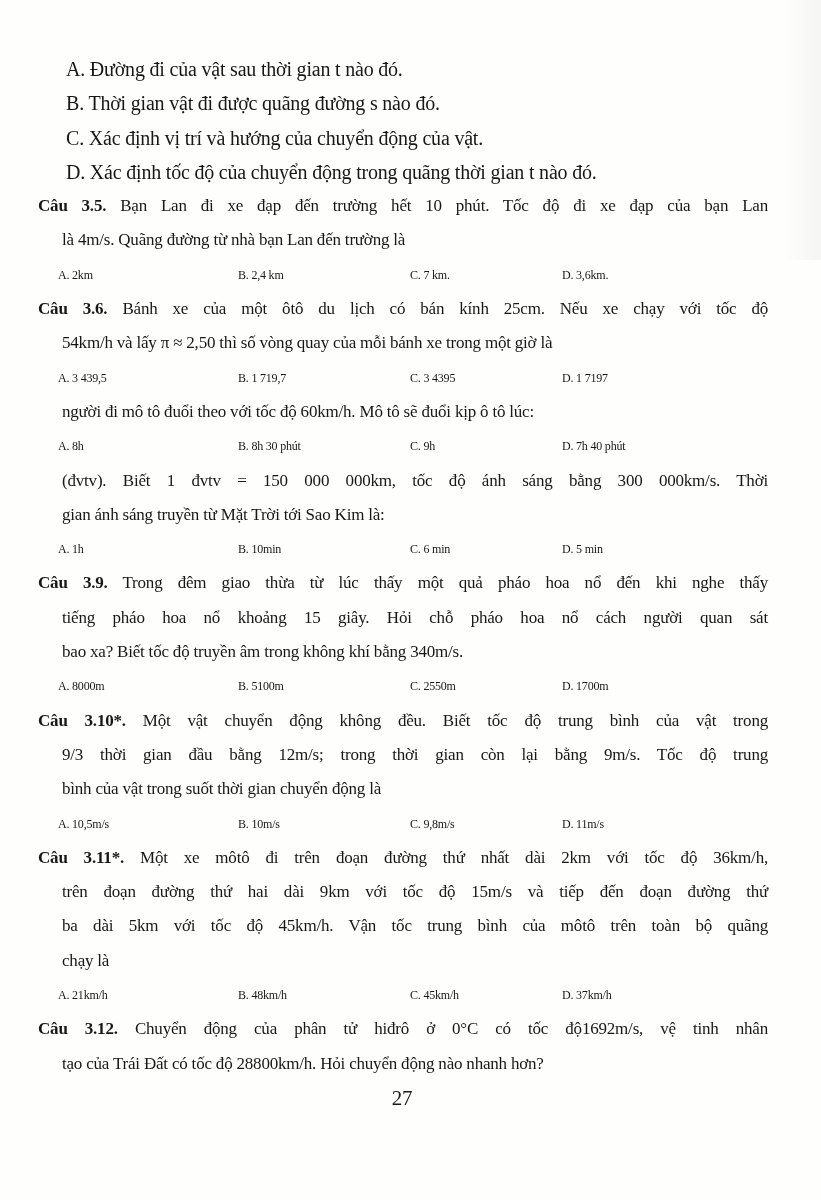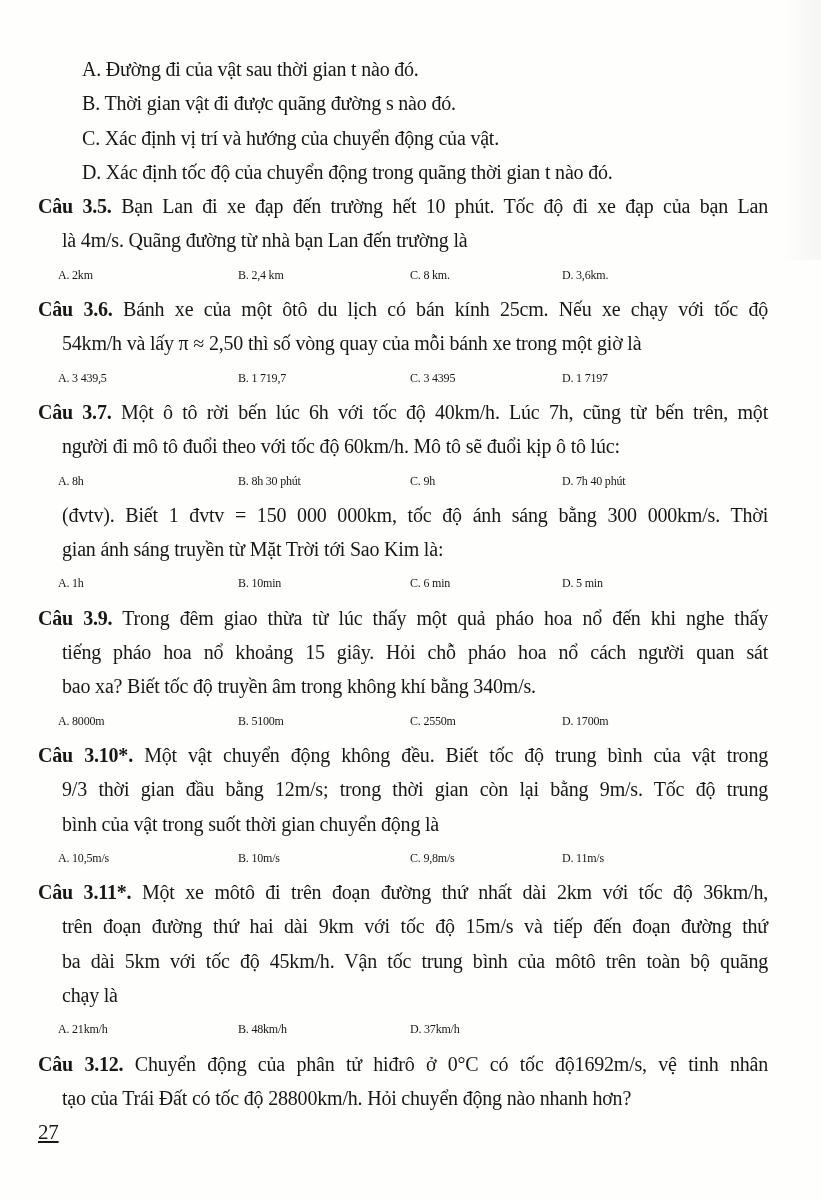--- a/index.html
+++ b/index.html
@@ -13,85 +13,83 @@
     color:#171717;
     letter-spacing:-0.2px;
     overflow:hidden;
   }
   .page::after{ 
     content:"";position:absolute;top:0;right:0;width:40px;height:260px;
     background:linear-gradient(to left, rgba(0,0,0,0.035), rgba(0,0,0,0));
     pointer-events:none;
   }
   .intro-line{
-    margin-left:44px;
+    margin-left:28px;
     line-height:34.3px;
     font-size:20px;
     white-space:nowrap;
   }
   .question{margin:0;}
   .qline{
     line-height:34.3px;
-    font-size:20px;
+    font-size:17px;
     text-align:justify;
     text-align-last:justify;
     padding-left:24px;
   }
   .qline.first{padding-left:0;}
   .qline.last{text-align-last:left;}
   .qlabel{font-weight:bold;}
   .choices{
     display:grid;
     grid-template-columns:180px 172px 152px 1fr;
     margin-left:20px;
     line-height:34.3px;
     font-size:12px;
   }
   .choice{white-space:nowrap;}
   .page-number{
     line-height:34.3px;
     font-size:21px;
-    text-align:left;
+    text-align:center;
     padding-right:2px;
-    text-decoration:underline;
   }
 </style>
 </head>
 <body>
 
 <div class="page">
   <div id="intro">
       <div class="intro-line">A. Đường đi của vật sau thời gian t nào đó.</div>
       <div class="intro-line">B. Thời gian vật đi được quãng đường s nào đó.</div>
       <div class="intro-line">C. Xác định vị trí và hướng của chuyển động của vật.</div>
       <div class="intro-line">D. Xác định tốc độ của chuyển động trong quãng thời gian t nào đó.</div>
     </div>
   <div id="questions">
       <div class="question">
         <div class="qline first"><span class="qlabel">Câu 3.5.</span> Bạn Lan đi xe đạp đến trường hết 10 phút. Tốc độ đi xe đạp của bạn Lan</div>
         <div class="qline last">là 4m/s. Quãng đường từ nhà bạn Lan đến trường là</div>
         <div class="choices">
           <span class="choice">A. 2km</span>
           <span class="choice">B. 2,4 km</span>
-          <span class="choice">C. 8 km.</span>
+          <span class="choice">C. 7 km.</span>
           <span class="choice">D. 3,6km.</span>
         </div>
       </div>
       <div class="question">
         <div class="qline first"><span class="qlabel">Câu 3.6.</span> Bánh xe của một ôtô du lịch có bán kính 25cm. Nếu xe chạy với tốc độ</div>
         <div class="qline last">54km/h và lấy π ≈ 2,50 thì số vòng quay của mỗi bánh xe trong một giờ là</div>
         <div class="choices">
           <span class="choice">A. 3 439,5</span>
           <span class="choice">B. 1 719,7</span>
           <span class="choice">C. 3 4395</span>
           <span class="choice">D. 1 7197</span>
         </div>
       </div>
       <div class="question">
-        <div class="qline first"><span class="qlabel">Câu 3.7.</span> Một ô tô rời bến lúc 6h với tốc độ 40km/h. Lúc 7h, cũng từ bến trên, một</div>
         <div class="qline last">người đi mô tô đuổi theo với tốc độ 60km/h. Mô tô sẽ đuổi kịp ô tô lúc:</div>
         <div class="choices">
           <span class="choice">A. 8h</span>
           <span class="choice">B. 8h 30 phút</span>
           <span class="choice">C. 9h</span>
           <span class="choice">D. 7h 40 phút</span>
         </div>
       </div>
       <div class="question">
         <div class="qline">(đvtv). Biết 1 đvtv = 150 000 000km, tốc độ ánh sáng bằng 300 000km/s. Thời</div>
@@ -126,20 +124,21 @@
         </div>
       </div>
       <div class="question">
         <div class="qline first"><span class="qlabel">Câu 3.11*.</span> Một xe môtô đi trên đoạn đường thứ nhất dài 2km với tốc độ 36km/h,</div>
         <div class="qline">trên đoạn đường thứ hai dài 9km với tốc độ 15m/s và tiếp đến đoạn đường thứ</div>
         <div class="qline">ba dài 5km với tốc độ 45km/h. Vận tốc trung bình của môtô trên toàn bộ quãng</div>
         <div class="qline last">chạy là</div>
         <div class="choices">
           <span class="choice">A. 21km/h</span>
           <span class="choice">B. 48km/h</span>
+          <span class="choice">C. 45km/h</span>
           <span class="choice">D. 37km/h</span>
         </div>
       </div>
       <div class="question">
         <div class="qline first"><span class="qlabel">Câu 3.12.</span> Chuyển động của phân tử hiđrô ở 0°C có tốc độ1692m/s, vệ tinh nhân</div>
         <div class="qline last">tạo của Trái Đất có tốc độ 28800km/h. Hỏi chuyển động nào nhanh hơn?</div>
       </div>
     </div>
   <div class="page-number">27</div>
 </div>

